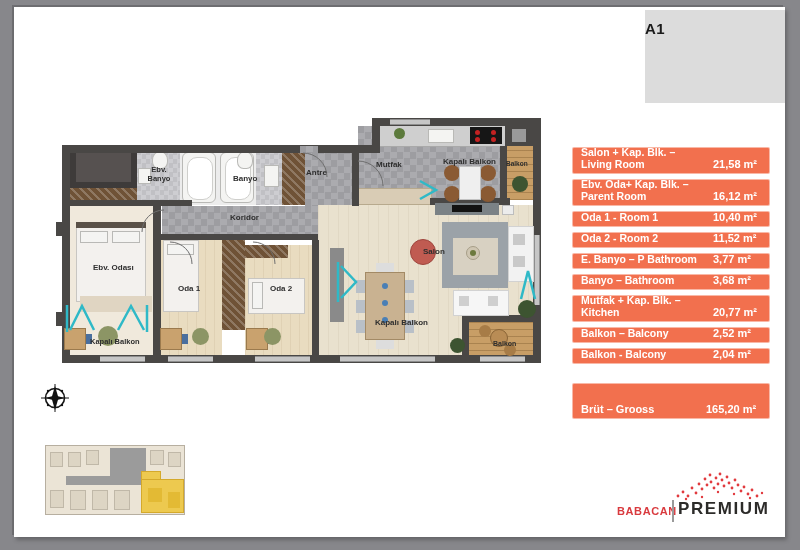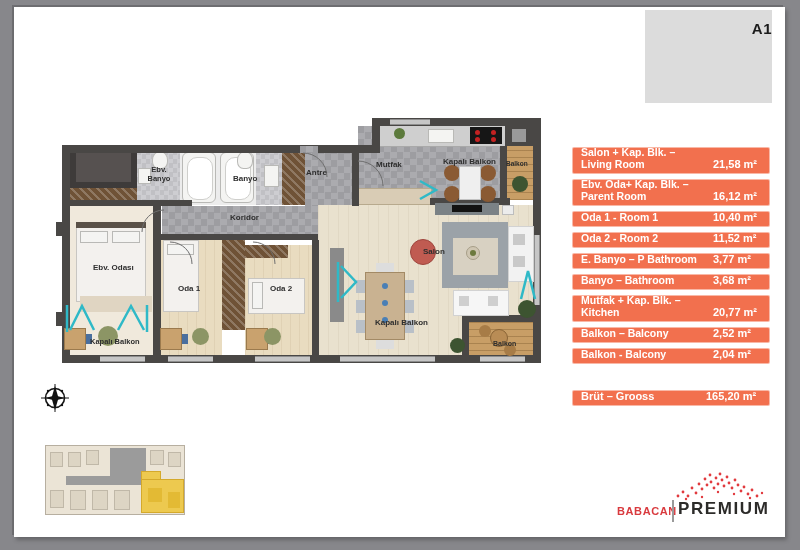--- a/index.html
+++ b/index.html
@@ -2,30 +2,30 @@
 <html><head>
 <meta charset="utf-8">
 <style>
   html,body{margin:0;padding:0}
   body{width:800px;height:550px;font-family:"Liberation Sans",sans-serif;background:#87878b}
   .abs{position:absolute}
   #stage{position:relative;width:800px;height:550px;background:#87878b;overflow:hidden}
   #page{left:14px;top:7px;width:771px;height:530px;background:#fff;box-shadow:-2px -2px 0 rgba(0,0,0,.18),2px 3px 4px rgba(0,0,0,.25)}
 
   
-  #infobox{left:645px;top:10px;width:127px;height:93px;background:#dcdcdc;text-align:right}
+  #infobox{left:645px;top:10px;width:140px;height:93px;background:#dcdcdc;text-align:left}
   #unit-code{margin-top:10px;font-size:15px;font-weight:bold;color:#1b1b1b;letter-spacing:.5px}
   #unit-type{font-size:40px;font-weight:600;color:#f5a81d;line-height:44px;letter-spacing:1px}
 
   
   #area-table{left:572px;top:147px;width:198px;display:flex;flex-direction:column}
   .trow{position:relative;background:#f2704e;border:1px solid rgba(255,255,255,.5);border-radius:2px;
         color:#fff;font-weight:bold;font-size:10.5px;line-height:11.5px;margin-bottom:5px;
         box-sizing:border-box;padding:2px 6px 3px 8px;display:flex;align-items:flex-end}
-  .h1{height:16px}.h2{height:27px}.hb{height:16px;margin-top:21px;font-size:11px}
+  .h1{height:16px}.h2{height:27px}.hb{height:36px;margin-top:14px;font-size:11px}
   .tlabel span{display:block}
   .l2:empty{display:none}
   .tval{position:absolute;left:140px;bottom:3px;font-size:11px;white-space:nowrap}
   .hb .tval{left:133px}
 
   
   .wall{background:#494745}
   .tile{background-color:#9d9da1;background-image:conic-gradient(#ababaf 25%,transparent 0 50%,#ababaf 0 75%,transparent 0);background-size:13px 13px}
   .tileL{background-color:#c0c0c4;background-image:conic-gradient(#cdcdd1 25%,transparent 0 50%,#cdcdd1 0 75%,transparent 0);background-size:9px 9px}
   .woodliv{background:#e9e1ce;background-image:repeating-linear-gradient(90deg,rgba(130,110,80,.08) 0 1px,transparent 1px 10px)}

